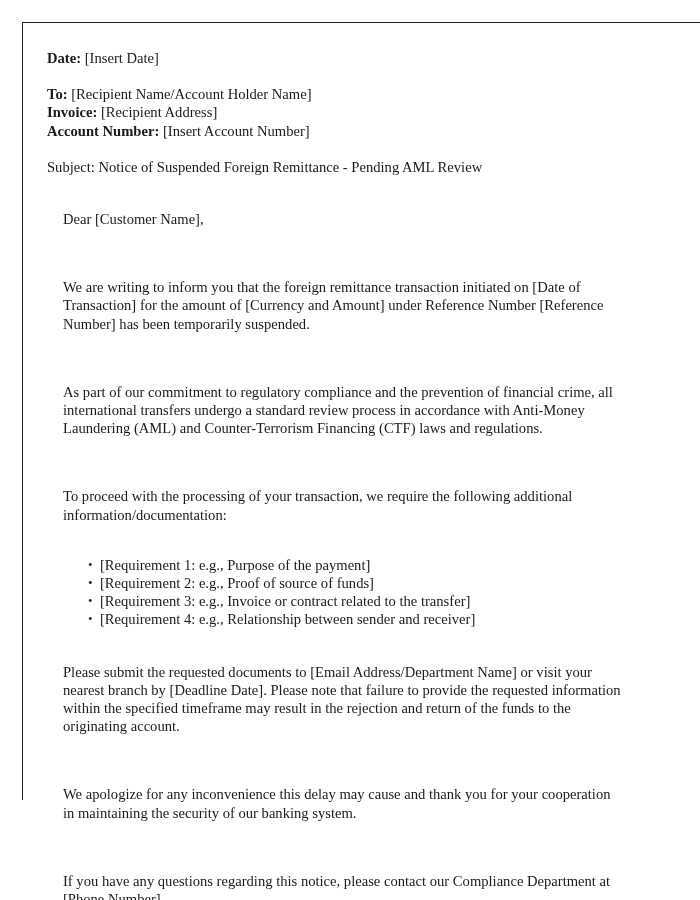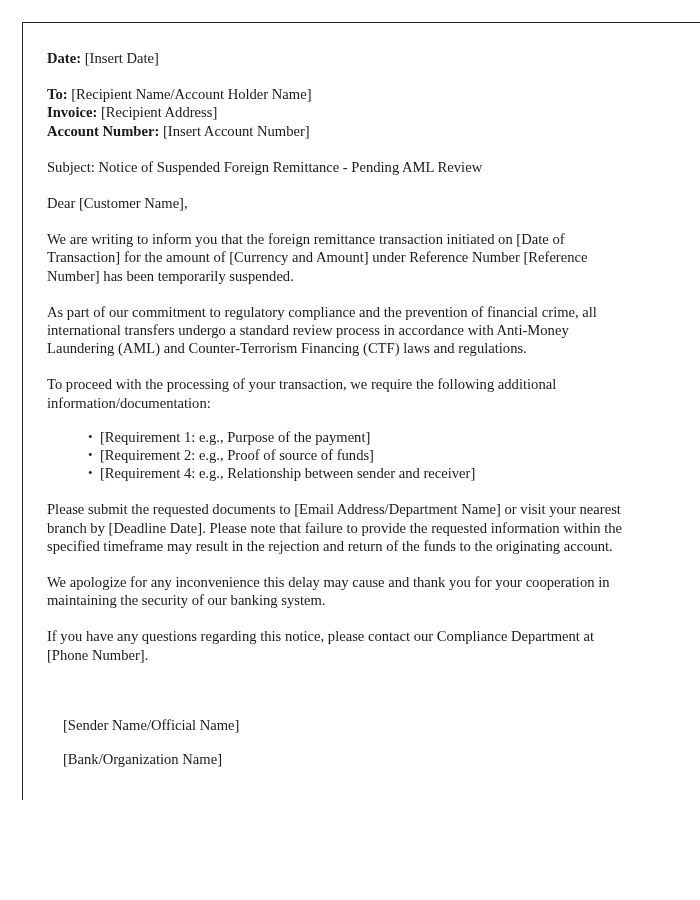--- a/index.html
+++ b/index.html
@@ -46,21 +46,21 @@
 
   .lbl {
     font-weight: bold;
   }
 
   .subject {
     font-weight: normal;
   }
 
   p.para {
-    margin: 0;
+    margin: 16px;
     text-align: left;
   }
 
   ul.req-list {
     margin: 0;
     padding: 0 0 0 41px;
     list-style: none;
   }
   ul.req-list li {
     position: relative;
@@ -126,20 +126,21 @@
 
     <div class="gap-lg"></div>
 
     <p class="para">To proceed with the processing of your transaction, we require the following additional information/documentation:</p>
 
     <div class="gap-md"></div>
 
     <ul class="req-list">
       <li>[Requirement 1: e.g., Purpose of the payment]</li>
       <li>[Requirement 2: e.g., Proof of source of funds]</li>
+      <li>[Requirement 3: e.g., Invoice or contract related to the transfer]</li>
       <li>[Requirement 4: e.g., Relationship between sender and receiver]</li>
     </ul>
 
     <div class="gap-lg"></div>
 
     <p class="para">Please submit the requested documents to [Email Address/Department Name] or visit your nearest branch by [Deadline Date]. Please note that failure to provide the requested information within the specified timeframe may result in the rejection and return of the funds to the originating account.</p>
 
     <div class="gap-lg"></div>
 
     <p class="para">We apologize for any inconvenience this delay may cause and thank you for your cooperation in maintaining the security of our banking system.</p>

